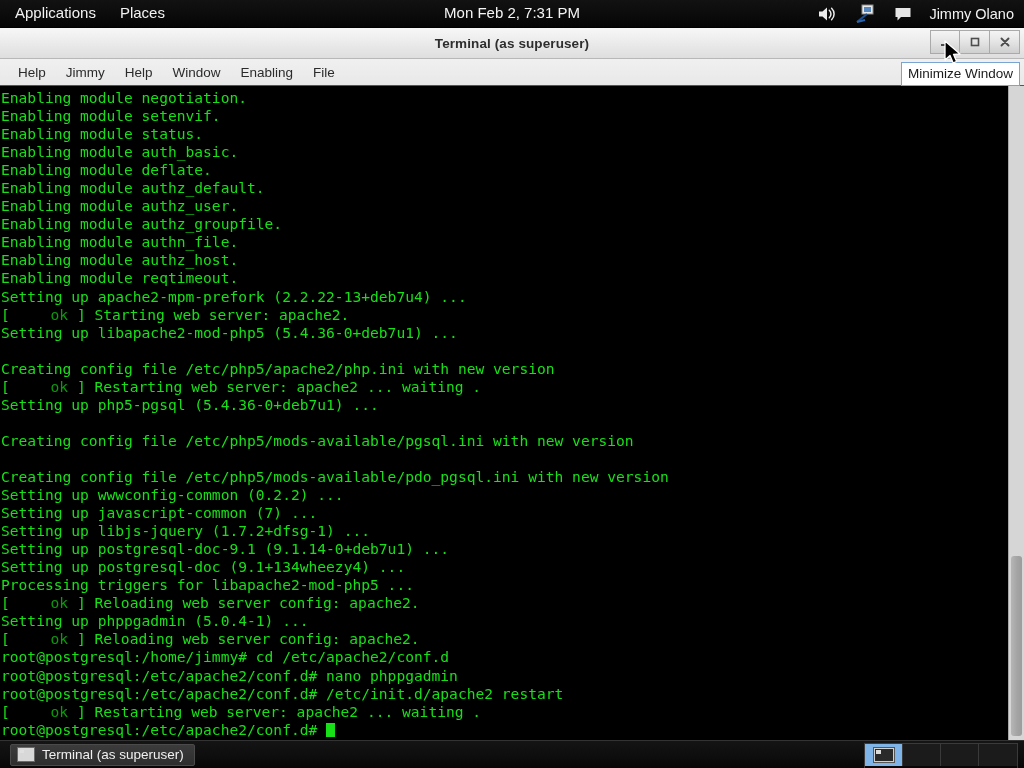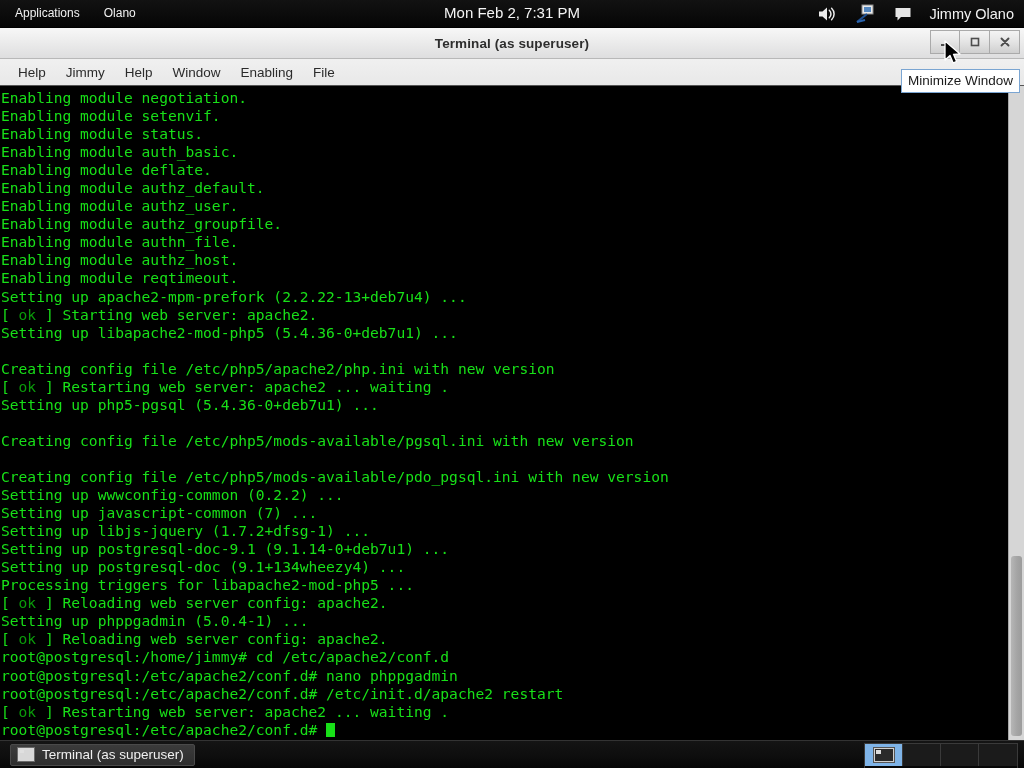--- a/index.html
+++ b/index.html
@@ -25,21 +25,21 @@
     display: flex;
     align-items: center;
     color: #e8e8e8;
     font-size: 14px;
     box-sizing: border-box;
   }
   .panel-menu {
     padding: 3px 9px 4px 9px;
     margin-left: 6px;
     color: #f2f2f2;
-    font-size: 12px;
+    font-size: 15px;
     line-height: 18px;
     cursor: default;
     white-space: nowrap;
   }
   #panel-clock {
     position: absolute;
     left: 0; right: 0;
     top: 4px;
     text-align: center;
     font-size: 15px;
@@ -142,21 +142,21 @@
     right: 8px;
     padding: 3px 0 0 1px;
     font-family: "DejaVu Sans Mono", "Liberation Mono", monospace;
     font-size: 14.6px;
     line-height: 18.05px;
     color: #18e018;
     white-space: pre;
     letter-spacing: 0px;
   }
   #terminal-text .line { height: 18.05px; }
-  #terminal-text .dim { color: #0a9a0a; }
+  #terminal-text .dim { color: #0a9a0a; margin-left: 32px; }
   .cursor-block {
     display: inline-block;
     width: 9px;
     height: 14px;
     background: #18e018;
     vertical-align: -2px;
   }
 
   
   #scrollbar {
@@ -183,21 +183,20 @@
     position: absolute;
     left: 901px;
     top: 62px;
     background: #ffffff;
     border: 1px solid #7aa5d2;
     color: #1a1a1a;
     font-size: 13.5px;
     padding: 3px 6px 4px 6px;
     white-space: nowrap;
     z-index: 40;
-    margin-top: 7px;
   }
 
   
   #mouse-cursor {
     position: absolute;
     left: 944px;
     top: 40px;
     z-index: 50;
     pointer-events: none;
   }
@@ -293,21 +292,21 @@
     left: 1px; top: 1px;
     width: 4px; height: 3px;
     background: #e0e0e0;
   }
 </style>
 </head>
 <body>
 
 <div id="top-panel">
   <div class="panel-menu">Applications</div>
-  <div class="panel-menu">Olano</div>
+  <div class="panel-menu">Places</div>
 
   <div id="panel-clock">Mon Feb  2,  7:31 PM</div>
 
   <div id="panel-right">
     <span class="tray-icon">
       <svg width="20" height="18" viewBox="0 0 20 18">
         <path d="M2 6.5 H5.5 L10 2.5 V15.5 L5.5 11.5 H2 Z" fill="#ececec"></path>
         <path d="M12.3 5.2 a5.2 5.2 0 0 1 0 7.6" stroke="#ececec" stroke-width="1.5" fill="none" stroke-linecap="round"></path>
         <path d="M14.6 3.2 a8 8 0 0 1 0 11.6" stroke="#ececec" stroke-width="1.5" fill="none" stroke-linecap="round"></path>
       </svg>

